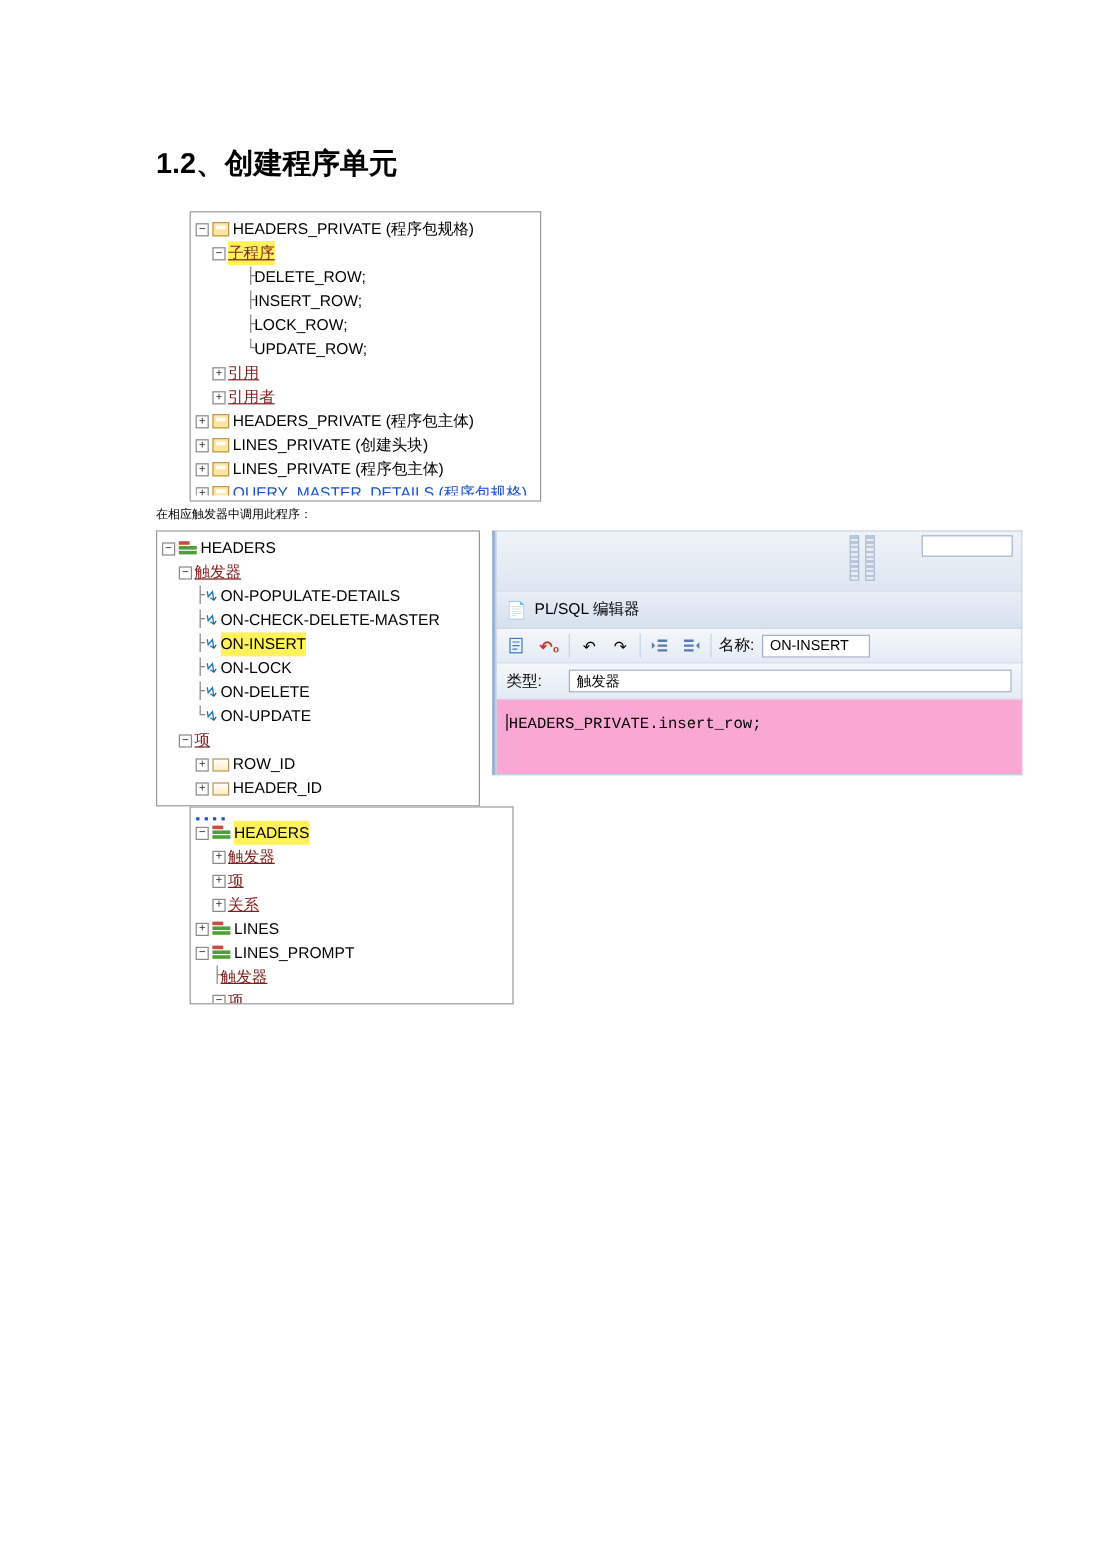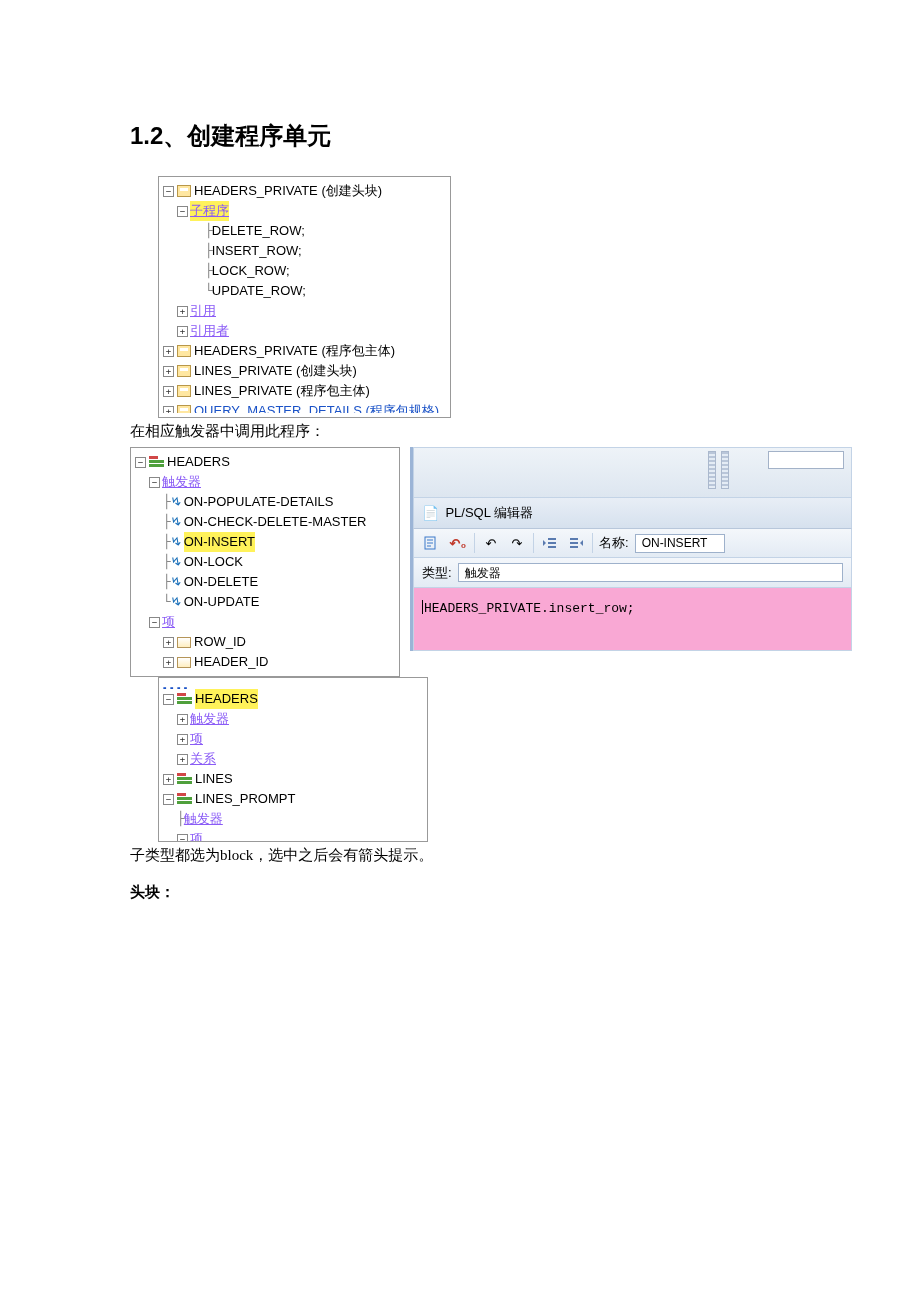--- a/index.html
+++ b/index.html
@@ -1,32 +1,32 @@
 <!DOCTYPE html>
 <html><head>
 <meta charset="utf-8">
 <style>
   * { box-sizing: border-box; margin: 0; padding: 0; }
   body { background: #fff; font-family: "Microsoft YaHei", Arial, sans-serif; width: 920px; }
   .page { padding: 120px 68px 60px 130px; }
   h2 { font-size: 24px; font-weight: bold; margin-bottom: 24px; }
   .tree-box { border: 1px solid #999; background: #fff; font-family: Tahoma, Arial, sans-serif; font-size: 13px; padding: 4px 6px 4px 4px; }
-  .caption { font-size: 15px; margin: 4px 0 6px 0; font-family: SimSun, serif; }
+  .caption { font-size: 10px; margin: 4px 0 6px 0; font-family: SimSun, serif; }
   .label-bold { font-weight: bold; font-size: 15px; margin-top: 18px; font-family: SimSun, serif; }
   .row { display: flex; align-items: center; gap: 0; line-height: 20px; white-space: nowrap; }
   .conn { display: inline-block; color: #888; font-family: monospace; letter-spacing: -1px; }
   .toggle { display: inline-flex; width: 11px; height: 11px; border: 1px solid #888; background: #fff; font-size: 9px; line-height: 9px; justify-content: center; align-items: center; margin-right: 2px; color: #333; font-family: monospace; }
   .icon-pkg { display: inline-flex; width: 14px; height: 12px; background: #ffe7a1; border: 1px solid #b8974a; margin: 0 3px 0 1px; position: relative; }
   .icon-pkg::after { content: ""; position: absolute; left: 2px; top: 2px; right: 2px; height: 3px; background: #fff; }
   .icon-block { display: inline-flex; flex-direction: column; width: 15px; height: 13px; margin: 0 3px 0 1px; position: relative; }
   .icon-block span { display: block; height: 3px; background: #4fa03c; margin-bottom: 1px; }
   .icon-block span:first-child { background: #d14747; width: 9px; }
   .icon-item { display: inline-block; width: 14px; height: 11px; border: 1px solid #b59559; background: linear-gradient(#fff, #ffeec0); margin: 0 3px 0 1px; }
   .icon-trig { display: inline-block; color: #1a6fb8; margin: 0 2px 0 1px; font-size: 13px; transform: rotate(-20deg); }
-  .link { color: #8b5cf6; text-decoration: underline; }
+  .link { color: #7f1d1d; text-decoration: underline; }
   .hl { background: #fff25a; }
   .black { color: #000; }
   .cut { overflow: hidden; }
   .cut-inner { margin-bottom: -8px; color: #1a52c7; }
 
   
   .two-col { display: flex; gap: 10px; align-items: flex-start; }
   .editor-wrap { flex: 1; border-left: 3px solid #9bb4d6; }
   .topbar { height: 50px; position: relative; }
   .topbar::before { content: ""; position: absolute; inset: 0; background: linear-gradient(#eef3f8, #dde6f0); border: 1px solid #c3d3e6; border-bottom: none; }
@@ -34,21 +34,21 @@
   .grip2 { left: 308px; }
   .blank-field { position: absolute; right: 8px; top: 4px; width: 76px; height: 18px; background: #fff; border: 1px solid #a3b2c8; }
   .titlebar { display: flex; align-items: center; gap: 6px; padding: 6px 8px; background: linear-gradient(#e8eef6, #d6e1ee); border: 1px solid #c3d3e6; border-bottom: 1px solid #b8c7db; font-size: 13px; }
   .titlebar .ticon { color: #2a64b8; font-size: 14px; }
   .toolbar { display: flex; align-items: center; gap: 6px; padding: 4px 8px; background: linear-gradient(#f4f7fb, #e3ebf4); border: 1px solid #c3d3e6; border-top: none; font-size: 13px; }
   .tb-icon { width: 20px; height: 18px; display: inline-flex; justify-content: center; align-items: center; }
   .t1 { color: #3b78c9; font-size: 13px; }
   .t2 { color: #c0392b; font-weight: bold; }
   .sep { width: 1px; height: 20px; background: #c3d3e6; }
   .field { background: #fff; border: 1px solid #9eb1cb; padding: 1px 6px; font-size: 12px; height: 19px; }
-  .toolbar2 { display: flex; align-items: center; gap: 6px; padding: 5px 8px; background: linear-gradient(#f4f7fb, #e3ebf4); border: 1px solid #c3d3e6; border-top: none; font-size: 13px; }
+  .toolbar2 { display: flex; align-items: center; gap: 22px; padding: 5px 8px; background: linear-gradient(#f4f7fb, #e3ebf4); border: 1px solid #c3d3e6; border-top: none; font-size: 13px; }
   .codearea { background: #f9a8d4; border: 1px solid #c3d3e6; border-top: none; padding: 12px 8px 34px 8px; font-family: "Courier New", monospace; font-size: 13px; position: relative; }
   .caret::before { content: ""; display: inline-block; width: 1px; height: 14px; background: #000; vertical-align: -2px; margin-right: 1px; }
 
   .fig13 { border: 1px solid #999; background: #fff; padding: 4px 6px 0 4px; width: 270px; font-family: Tahoma, Arial, sans-serif; font-size: 13px; overflow: hidden; }
   .fig12a { width: 293px; margin-left: 28px; }
   .fig12b { width: 270px; }
   .fig13-wrap { margin-left: 28px; }
   .blue-top { color: #1a52c7; font-size: 11px; height: 7px; overflow: hidden; display: block; }
   .ind1 { display: inline-block; width: 14px; }
   .ind2 { display: inline-block; width: 28px; }
@@ -58,21 +58,21 @@
 <body>
 
 <div class="page">
 
   <h2>1.2、创建程序单元</h2>
 
   <div class="tree-box fig12a">
     <div class="row">
         <span class="toggle">−</span>
         <span class="icon-pkg"></span>
-        <span class="black">HEADERS_PRIVATE (创建头块)</span>
+        <span class="black">HEADERS_PRIVATE (程序包规格)</span>
       </div>
     <div class="row">
         <span class="ind1"></span>
         <span class="toggle">−</span>
         <span class="link hl">子程序</span>
       </div>
     <div class="row">
         <span class="ind3"></span>
         <span class="conn">├</span>
         <span class="black">DELETE_ROW;</span>
@@ -301,17 +301,15 @@
       <div class="cut">
           <div class="cut-inner row">
             <span class="ind1"></span>
             <span class="toggle">−</span>
             <span class="link">项</span>
           </div>
         </div>
     </div>
   </div>
 
-  <div class="caption">子类型都选为block，选中之后会有箭头提示。</div>
-
-  <div class="label-bold">头块：</div>
+
 
 </div>
 
 </body></html>

